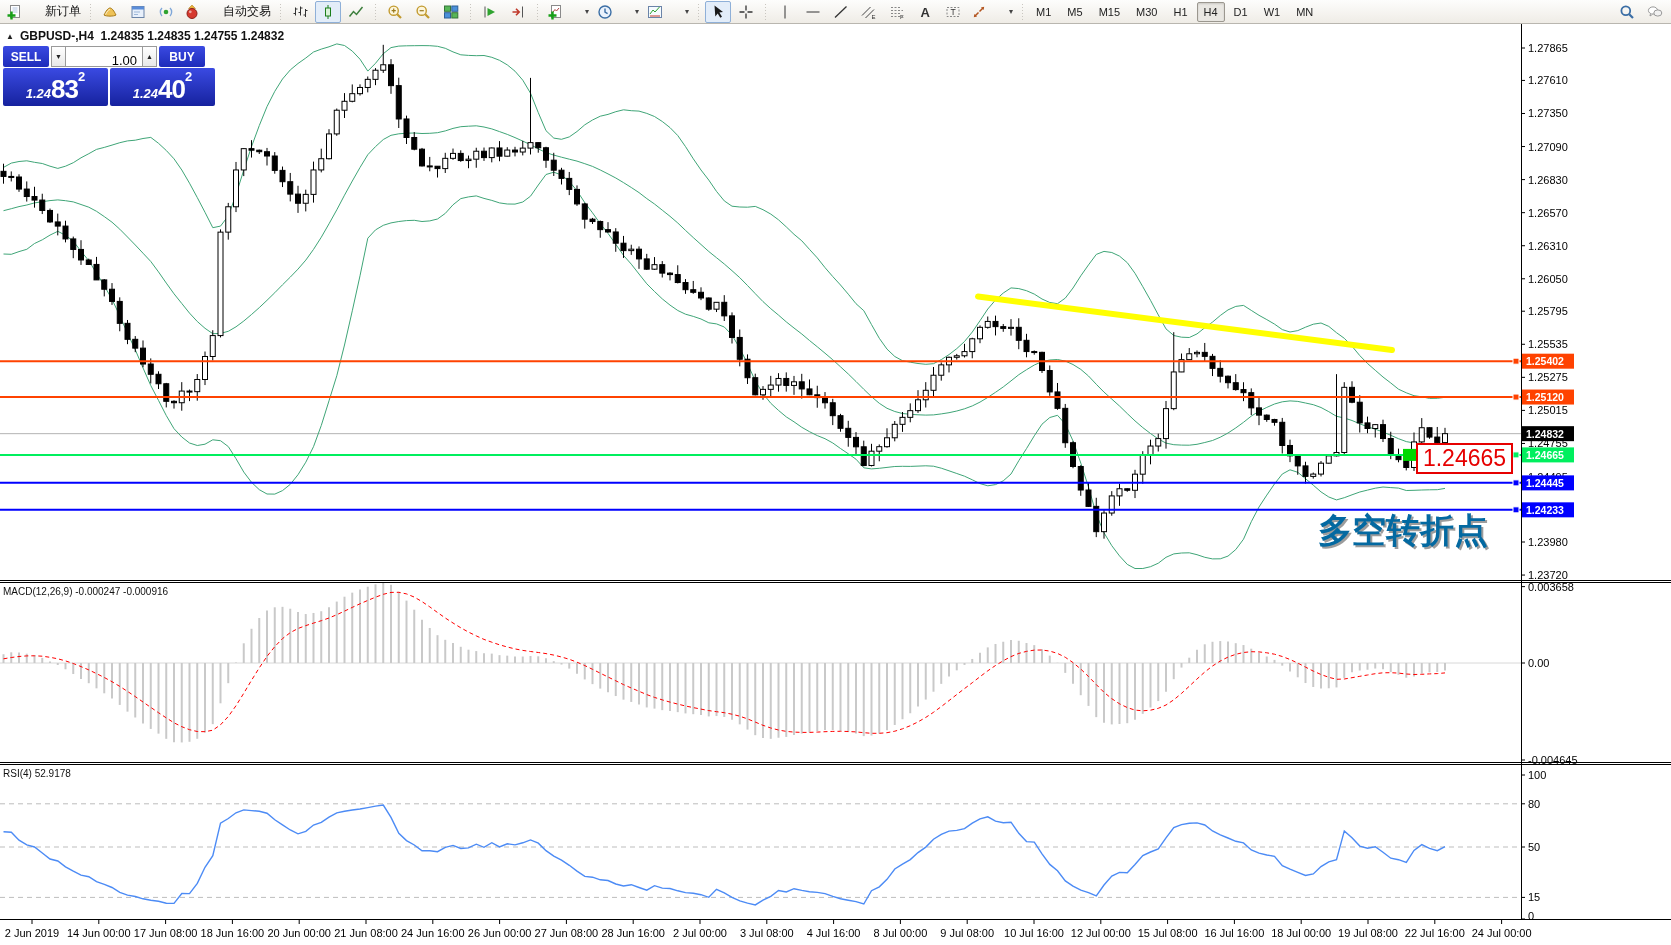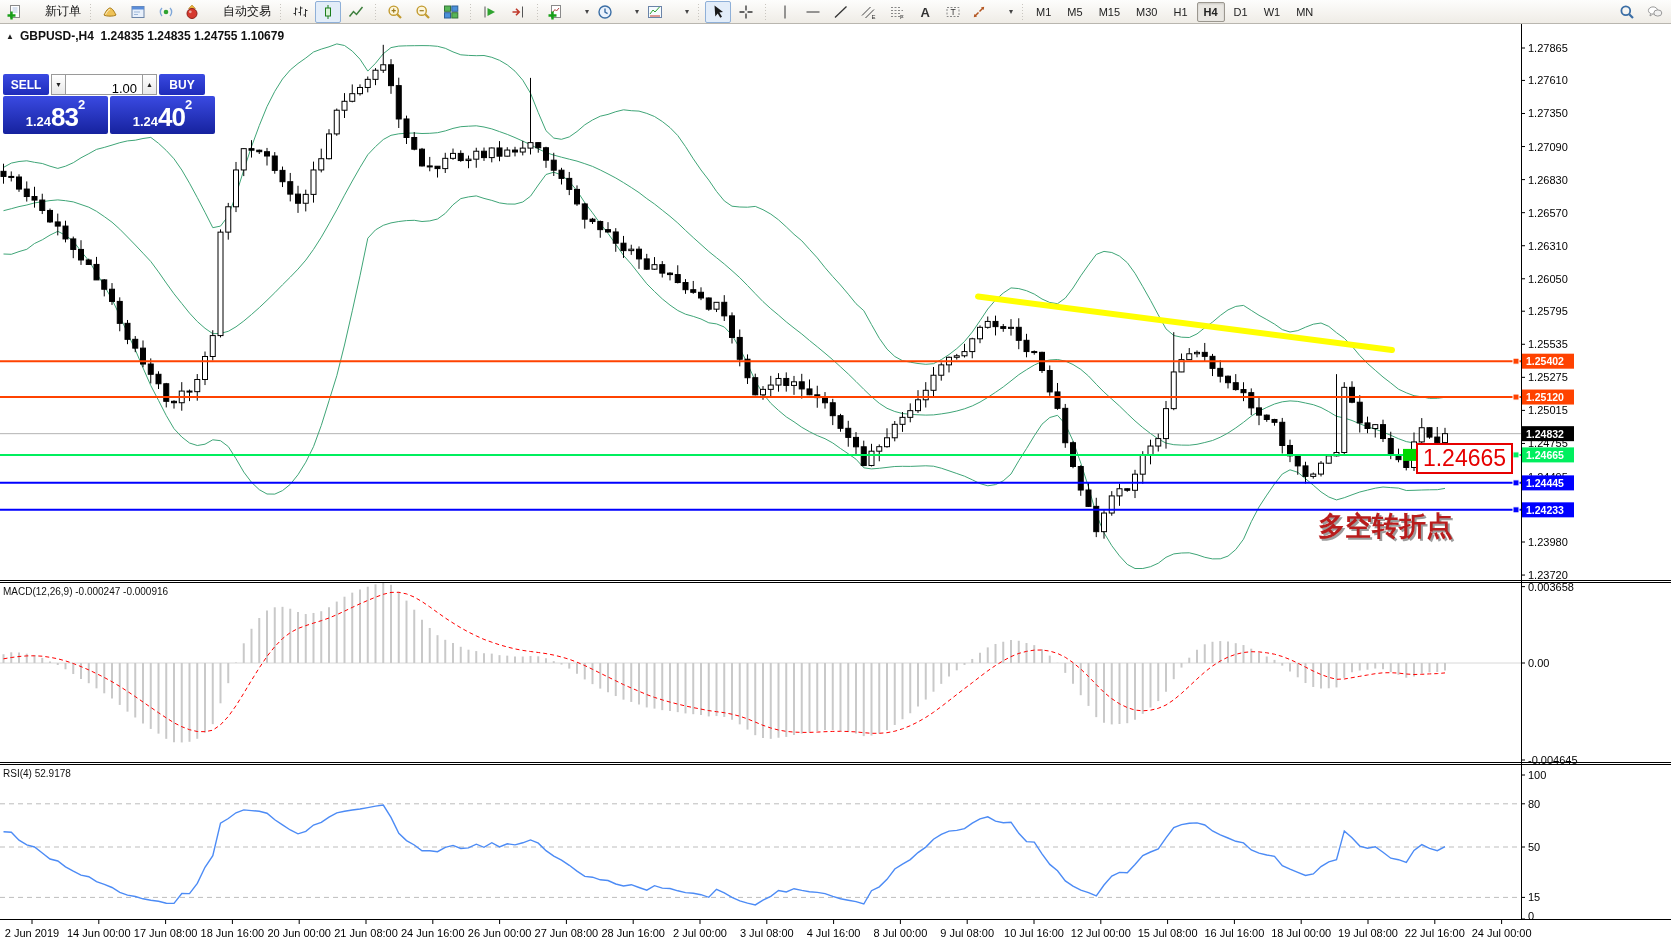--- a/index.html
+++ b/index.html
@@ -13,50 +13,50 @@
     padding:0 2px;margin:0 1px;border:1px solid transparent;border-radius:2px;cursor:default;gap:20px;}
   .tbbtn.active{background:#e3edf9;border-color:#8fb0d8;}
   .tbbtn svg{width:16px;height:16px;display:block;}
   .tblabel{font-size:12px;color:#111;margin-left:3px;white-space:nowrap;}
   .caret{font-size:8px;color:#444;margin-left:2px;}
   .tbsep{width:5px;height:16px;margin:0 3px;
     background:repeating-linear-gradient(#c9c6c0 0 1px,transparent 1px 3px);
     background-size:1px 100%;background-repeat:no-repeat;background-position:center;}
   .tfbtn{height:18px;padding:0 6px;margin:0 1px;font-size:11px;color:#222;
     display:flex;align-items:center;border:1px solid transparent;border-radius:2px;text-align:right;}
-  .tfbtn.active{background:#e9e7e2;border-color:#9b978f;box-shadow:inset 0 1px 2px #00000022;font-weight:bold;}
+  .tfbtn.active{background:#e9e7e2;border-color:#9b978f;box-shadow:inset 0 1px 2px #00000022;}
   .right{margin-left:auto;}
   
   #chartlayer{position:absolute;top:0;left:0;z-index:1;}
   .chart-title{position:absolute;top:29px;left:6px;z-index:6;font-size:12px;font-weight:bold;
     color:#111;display:flex;align-items:center;white-space:pre;}
   .collapse{font-size:8px;margin-right:6px;color:#222;}
-  #oneclick{position:absolute;top:46px;left:3px;z-index:6;width:214px;margin-top:28px;}
+  #oneclick{position:absolute;top:46px;left:3px;z-index:6;width:214px;}
   .ocrow1{display:flex;height:21px;}
   .ocbtn{background:linear-gradient(#3a4ae2,#1e2cba);color:#fff;font-size:12px;font-weight:bold;
     display:flex;align-items:center;justify-content:center;border-radius:2px;}
   .ocsell{width:46px;} .ocbuy{width:46px;text-align:center;}
   .spin{width:15px;background:linear-gradient(#fff,#e8e8e8);border:1px solid #9a9a9a;
     font-size:7px;color:#222;display:flex;align-items:center;justify-content:center;margin-left:2px;box-sizing:border-box;}
   .spin.up{margin-left:0;margin-right:2px;}
   #volume{width:76px;border:1px solid #9a9a9a;border-left:none;border-right:none;
     font-size:13px;text-align:right;padding:8px 5px 0 0;box-sizing:border-box;font-family:"Liberation Sans",sans-serif;}
   .ocrow2{display:flex;height:38px;margin-top:1px;}
   .ocprice{width:105px;background:linear-gradient(#3a4ae2,#16229e);color:#fff;border-radius:2px;
     display:flex;align-items:flex-end;justify-content:center;padding-bottom:2px;box-sizing:border-box;}
   .ocprice+.ocprice{margin-left:2px;}
-  .ph{font-size:13px;font-weight:bold;line-height:20px;}
+  .ph{font-size:13px;font-weight:bold;line-height:20px;font-style:italic;}
   .pb{font-size:26px;font-weight:bold;line-height:30px;letter-spacing:-1px;}
   .ps{font-size:13px;font-weight:bold;line-height:10px;align-self:flex-start;margin-top:4px;}
   .pane-label{position:absolute;z-index:6;font-size:10px;color:#111;left:3px;white-space:pre;}
   #callout{position:absolute;z-index:6;left:1416px;top:443px;width:93px;height:27px;
     border:2px solid #e60000;background:#fff;color:#e60000;font-size:23px;line-height:27px;
     text-align:center;letter-spacing:0;}
-  #bignote{position:absolute;z-index:6;left:1318px;top:508px;font-size:27px;font-weight:bold;
-    color:#b91c1c;text-shadow:2px 2px 0 rgba(90,90,90,.6);white-space:nowrap;text-align:center;}
+  #bignote{position:absolute;z-index:6;left:1318px;top:508px;font-size:34px;font-weight:bold;
+    color:#0369a1;text-shadow:2px 2px 0 rgba(90,90,90,.6);white-space:nowrap;text-align:center;}
   svg text{font-family:"Liberation Sans",sans-serif;}
 </style>
 </head>
 <body>
 
 <div id="toolbar">
     <div class="tbbtn">
       <svg viewBox="0 0 16 16">
         <rect x="4.5" y="1.5" width="9" height="12" fill="#fff" stroke="#8a8a8a"></rect>
         <path d="M6.5 4h5M6.5 6h5M6.5 8h5" stroke="#b5c6e0"></path>
@@ -980,21 +980,21 @@
       <text x="1434.8" y="937" font-size="11" fill="#000" text-anchor="middle">22 Jul 16:00</text>
       <line x1="1501.6" x2="1501.6" y1="920" y2="924" stroke="#000"></line>
       <text x="1501.6" y="937" font-size="11" fill="#000" text-anchor="middle">24 Jul 00:00</text>
     </g>
   </svg>
 
 <div class="chart-title">
   <span class="collapse">▲</span>
   <span>GBPUSD-,H4</span>
   <span>&nbsp;&nbsp;</span>
-  <span>1.24835 1.24835 1.24755 1.10679</span>
+  <span>1.24835 1.24835 1.24755 1.24832</span>
 </div>
 
 <div id="oneclick">
   <div class="ocrow1">
     <div class="ocbtn ocsell">SELL</div>
     <div class="spin">▼</div>
     <input id="volume" value="1.00" style="">
     <div class="spin up">▲</div>
     <div class="ocbtn ocbuy">BUY</div>
   </div>

